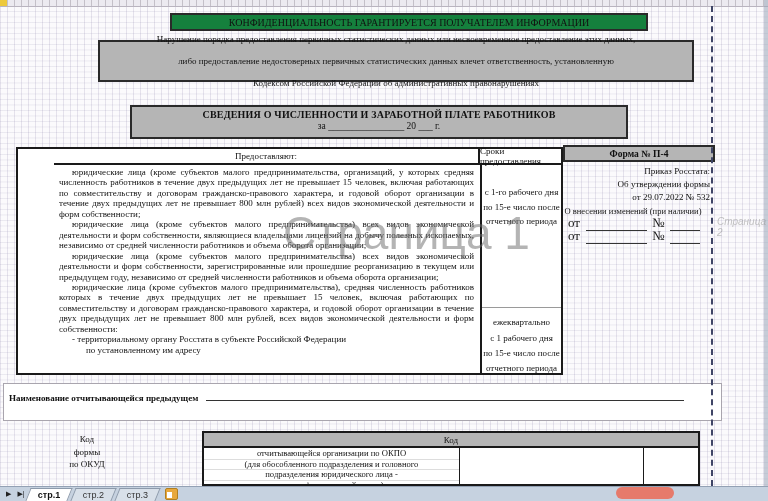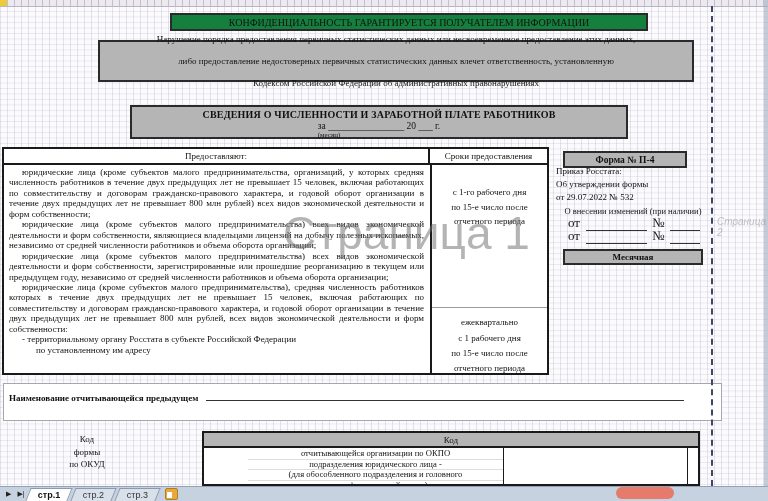--- a/index.html
+++ b/index.html
@@ -29,43 +29,43 @@
   .confbox{left:170px;top:13px;width:478px;height:18px;font-size:10px;
     display:flex;align-items:center;justify-content:center;}
   .warnbox{left:98px;top:40px;width:596px;height:42px;font-size:9px;line-height:13px;
     display:flex;flex-direction:column;justify-content:center;gap:9px;}
   .titlebox{left:130px;top:105px;width:498px;height:34px;font-size:10px;padding-top:2px;}
   .titlebox .t1{font-weight:600;letter-spacing:.2px;}
   .titlebox .t2{font-size:9.5px;margin-top:1px;}
   .titlebox .t3{font-size:7px;transform:translateX(-50px);}
 
   
-  .ptable{left:2px;top:147px;width:547px;height:228px;background:#fff;
-    border:2px solid #1a1a1a;box-sizing:border-box;z-index:10;position:absolute;}
+  .ptable{left:16px;top:147px;width:547px;height:228px;background:#fff;
+    border:2px solid #1a1a1a;box-sizing:border-box;z-index:10;position:absolute;padding-left:36px;}
   .phead{display:flex;height:16px;border-bottom:2px solid #1a1a1a;box-sizing:border-box;font-size:9px;}
   .phead .c1{width:426px;border-right:2px solid #1a1a1a;box-sizing:border-box;
     display:flex;align-items:center;justify-content:center;}
   .phead .c2{flex:1;display:flex;align-items:center;justify-content:center;}
   .pbody{position:relative;height:208px;}
   .vdiv{position:absolute;left:426px;top:0;bottom:0;width:2px;background:#1a1a1a;}
   .pcol1{position:absolute;left:0;top:0;width:426px;box-sizing:border-box;
     padding:2px 6px 0 5px;font-size:9px;line-height:10.45px;text-align:justify;}
   .pcol1 p{margin:0;text-indent:13px;}
   .rcp1{text-indent:13px;text-align:left;}
   .rcp2{padding-left:27px;text-align:left;}
   .deadline1{position:absolute;left:428px;right:0;top:20px;font-size:9px;line-height:14.5px;text-align:center;}
   .cdiv{position:absolute;left:428px;right:0;top:142px;height:1px;background:#9a9a9a;}
   .deadline2{position:absolute;left:428px;right:0;top:152px;font-size:9px;text-align:center;}
   .deadline2 .q{margin-bottom:4px;}
   .deadline2 .l{line-height:15px;}
 
   
-  .formno{left:563px;top:151px;width:124px;height:17px;font-weight:bold;font-size:9.5px;
-    display:flex;align-items:center;justify-content:center;}
-  .order{left:556px;top:165px;width:154px;font-size:9px;line-height:13px;text-align:left;}
+  .formno{left:563px;top:145px;width:152px;height:17px;font-weight:bold;font-size:9.5px;
+    display:flex;align-items:center;justify-content:center;}
+  .order{left:556px;top:165px;width:154px;font-size:9px;line-height:13px;text-align:right;}
   .amend{left:552px;top:206px;width:162px;font-size:8.5px;text-align:center;}
   .amrow{left:568px;width:132px;height:11px;display:flex;align-items:flex-end;font-size:13px;}
   .amrow .ln{border-bottom:1px solid #333;height:9px;}
   .amrow .ln.a{flex:1;margin:0 6px;}
   .amrow .ln.b{width:30px;margin-left:5px;}
   .monthly{left:563px;top:249px;width:140px;height:16px;font-size:9px;font-weight:600;
     display:flex;align-items:center;justify-content:center;}
 
   
   .orgband{left:3px;top:383px;width:719px;height:38px;background:#fff;
@@ -73,21 +73,21 @@
   .orgrow{display:flex;align-items:flex-end;height:18px;}
   .orgrow .lbl{font-weight:bold;font-size:9px;white-space:nowrap;}
   .orgrow .fill{flex:1;border-bottom:1px solid #333;height:10px;margin:0 32px 2px 8px;}
 
   
   .okud{left:42px;top:433px;width:90px;font-size:9px;line-height:12.5px;text-align:center;}
   .ctable{left:202px;top:431px;width:498px;height:55px;border:2px solid #1a1a1a;
     box-sizing:border-box;background:#fff;overflow:hidden;position:absolute;z-index:10;}
   .chead{height:15px;background:#b5b5b5;border-bottom:2px solid #1a1a1a;box-sizing:border-box;
     display:flex;align-items:center;justify-content:center;font-size:9px;}
-  .crow{display:flex;height:40px;padding-left:44px;}
+  .crow{display:flex;height:40px;}
   .crow .cc1{width:256px;border-right:1.5px solid #1a1a1a;box-sizing:border-box;
     font-size:8.6px;line-height:9.5px;text-align:center;padding-top:1px;}
   .crow .cc1 span{display:block;border-bottom:1px solid #ddd;}
   .crow .cc1 span:last-child{border-bottom:none;}
   .crow .cc2{width:184px;border-right:1.5px solid #1a1a1a;box-sizing:border-box;}
   .crow .cc3{flex:1;}
 
   
   .wm1{position:absolute;left:283px;top:206px;z-index:50;pointer-events:none;
     font-family:"Liberation Sans","DejaVu Sans",sans-serif;font-size:46px;
@@ -128,21 +128,20 @@
 
   <div class="abs graybox warnbox ctr">
     <div>Нарушение порядка предоставления первичных статистических данных или несвоевременное предоставление этих данных,</div>
     <div>либо предоставление недостоверных первичных статистических данных влечет ответственность, установленную</div>
     <div>Кодексом Российской Федерации об административных правонарушениях</div>
   </div>
 
   <div class="abs graybox titlebox ctr">
     <div class="t1">СВЕДЕНИЯ О ЧИСЛЕННОСТИ И ЗАРАБОТНОЙ ПЛАТЕ РАБОТНИКОВ</div>
     <div class="t2">за ________________ 20 ___ г.</div>
-    <div class="t3">(месяц)</div>
   </div>
 
   <div class="ptable">
     <div class="phead">
       <div class="c1">Предоставляют:</div>
       <div class="c2">Сроки предоставления</div>
     </div>
     <div class="pbody">
       <div class="vdiv"></div>
       <div class="pcol1">
@@ -182,45 +181,42 @@
     <span class="ln a"></span>
     <span>№</span>
     <span class="ln b"></span>
   </div>
   <div class="abs amrow" style="top:233px;">
     <span>от</span>
     <span class="ln a"></span>
     <span>№</span>
     <span class="ln b"></span>
   </div>
-  <div class="abs graybox monthly">
-    <span>Месячная</span>
-  </div>
 
   <div class="abs orgband">
     <div class="orgrow">
       <span class="lbl">Наименование отчитывающейся предыдущем</span>
       <span class="fill"></span>
     </div>
   </div>
 
   <div class="abs okud">
     <div>Код</div>
     <div>формы</div>
     <div>по ОКУД</div>
   </div>
   <div class="ctable">
     <div class="chead">
       <span>Код</span>
     </div>
     <div class="crow">
       <div class="cc1">
         <span>отчитывающейся организации по ОКПО</span>
+        <span>(для обособленного подразделения и головного</span>
         <span>подразделения юридического лица -</span>
-        <span>(для обособленного подразделения и головного</span>
         <span>идентификационный номер)</span>
       </div>
       <div class="cc2"></div>
       <div class="cc3"></div>
     </div>
   </div>
 
   <div class="wm1">Страница 1</div>
   <div class="wm2">Страница 2</div>
 

